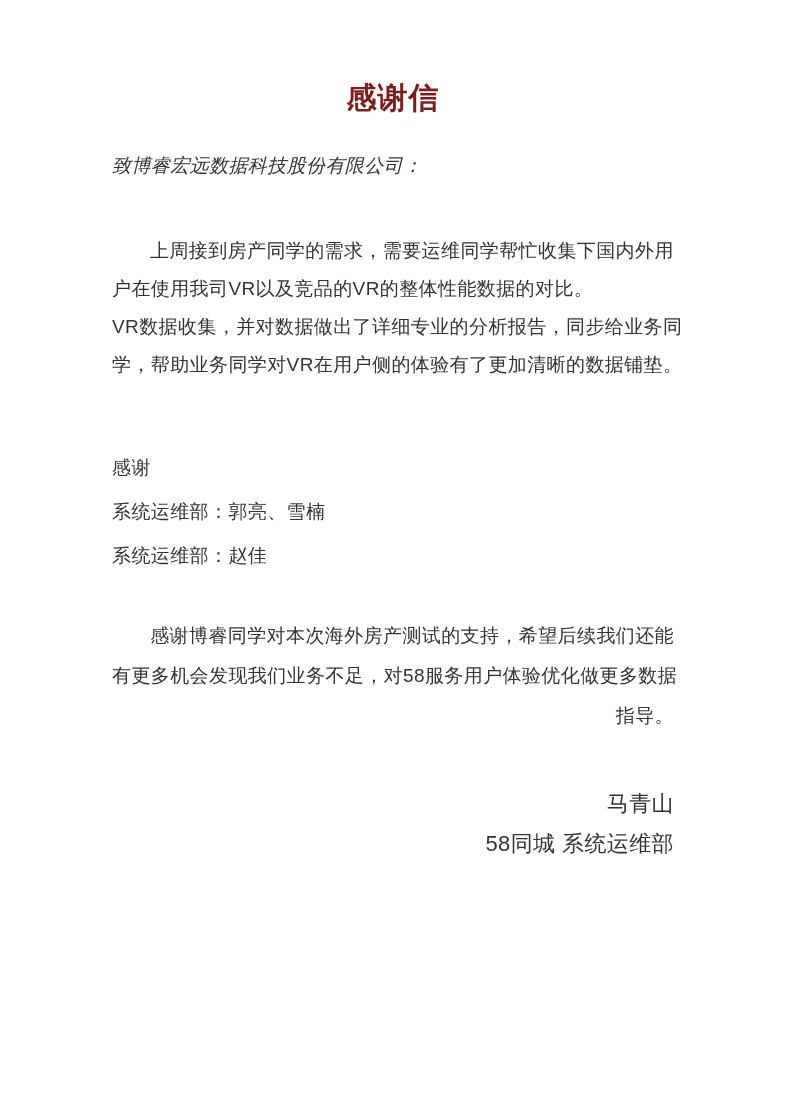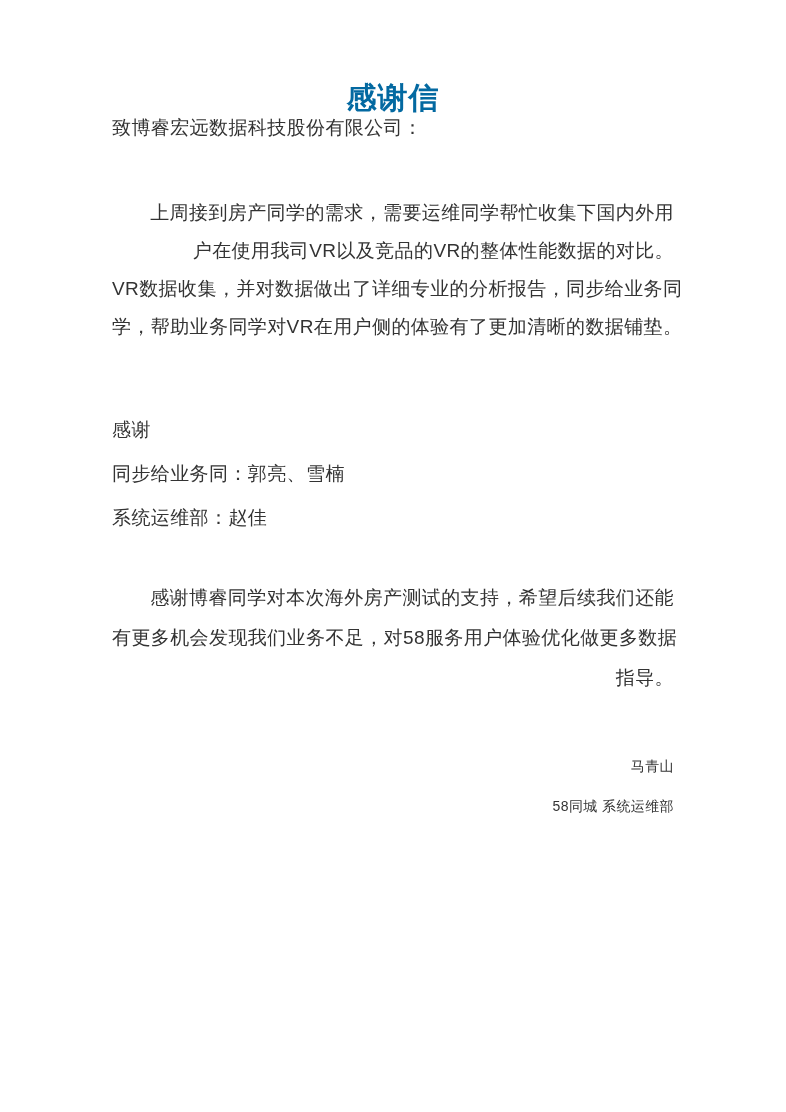--- a/index.html
+++ b/index.html
@@ -19,31 +19,32 @@
   }
   .content {
     padding: 0 112px;
   }
   .title {
     margin: 80px 0 0 0;
     text-align: center;
     font-size: 30px;
     line-height: 36px;
     font-weight: 700;
-    color: #0369a1;
+    color: #7f1d1d;
     letter-spacing: 1px;
   }
   .salutation {
+    margin-top: 38px;
     font-size: 19px;
     line-height: 24px;
     letter-spacing: 0.4px;
+    font-style: italic;
   }
   .body-block {
     margin-top: 54px;
-    text-align: right;
   }
   .body-block .line {
     font-size: 19px;
     line-height: 38px;
     letter-spacing: 0.4px;
     white-space: nowrap;
   }
   .indent {
     padding-left: 38px;
   }
@@ -64,21 +65,21 @@
     font-size: 19px;
     line-height: 40px;
     letter-spacing: 0.4px;
     white-space: nowrap;
   }
   .signature-block {
     margin-top: 48px;
     text-align: right;
   }
   .signature-block .sig-line {
-    font-size: 14px;
+    font-size: 22px;
     line-height: 40px;
     letter-spacing: 0.4px;
   }
 </style>
 </head>
 <body>
 
 <div class="page">
   <div class="content">
 
@@ -88,21 +89,21 @@
 
     <div class="body-block">
       <div class="line indent">上周接到房产同学的需求，需要运维同学帮忙收集下国内外用</div>
       <div class="line">户在使用我司VR以及竞品的VR的整体性能数据的对比。</div>
       <div class="line">VR数据收集，并对数据做出了详细专业的分析报告，同步给业务同</div>
       <div class="line">学，帮助业务同学对VR在用户侧的体验有了更加清晰的数据铺垫。</div>
     </div>
 
     <div class="thanks-block">
       <div class="line">感谢</div>
-      <div class="line">同步给业务同：郭亮、雪楠</div>
+      <div class="line">系统运维部：郭亮、雪楠</div>
       <div class="line">系统运维部：赵佳</div>
     </div>
 
     <div class="closing-block">
       <div class="line indent">感谢博睿同学对本次海外房产测试的支持，希望后续我们还能</div>
       <div class="line">有更多机会发现我们业务不足，对58服务用户体验优化做更多数据</div>
       <div class="line">指导。</div>
     </div>
 
     <div class="signature-block">

